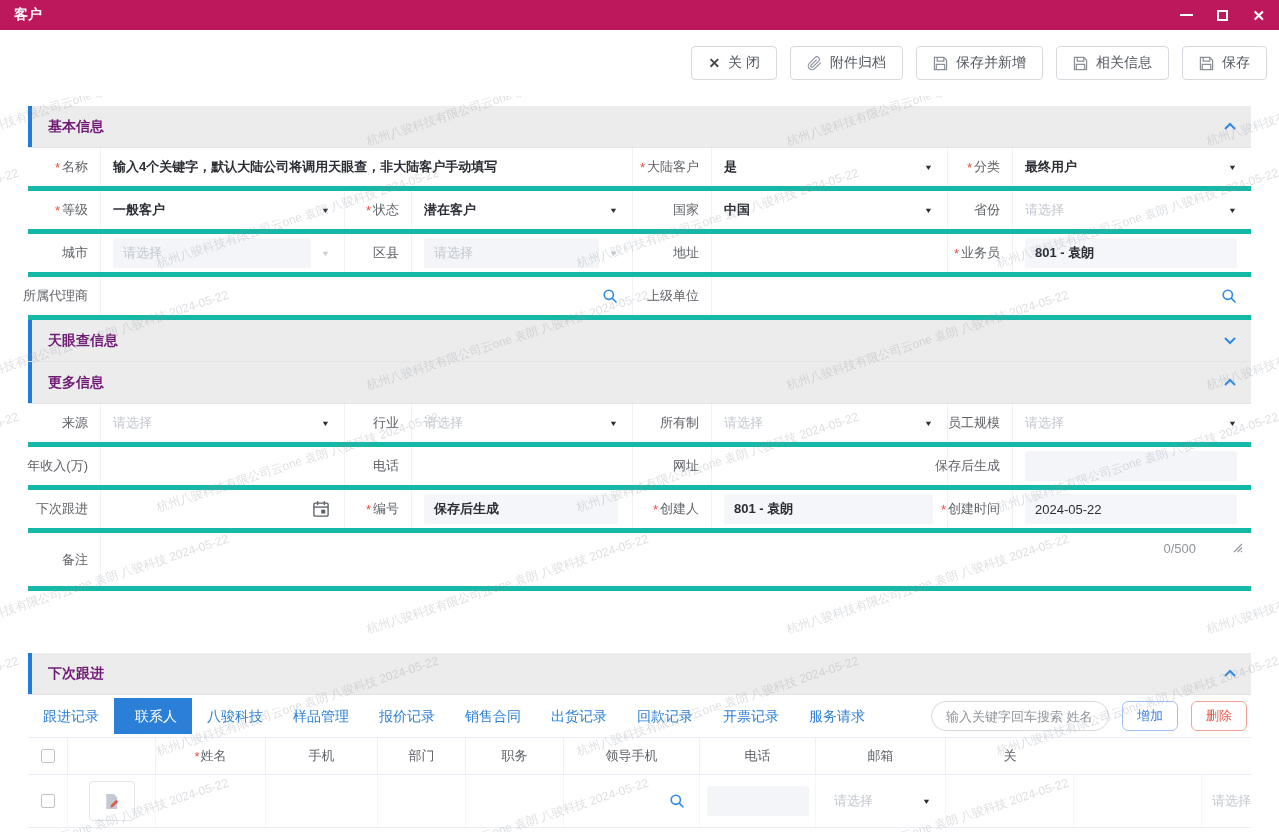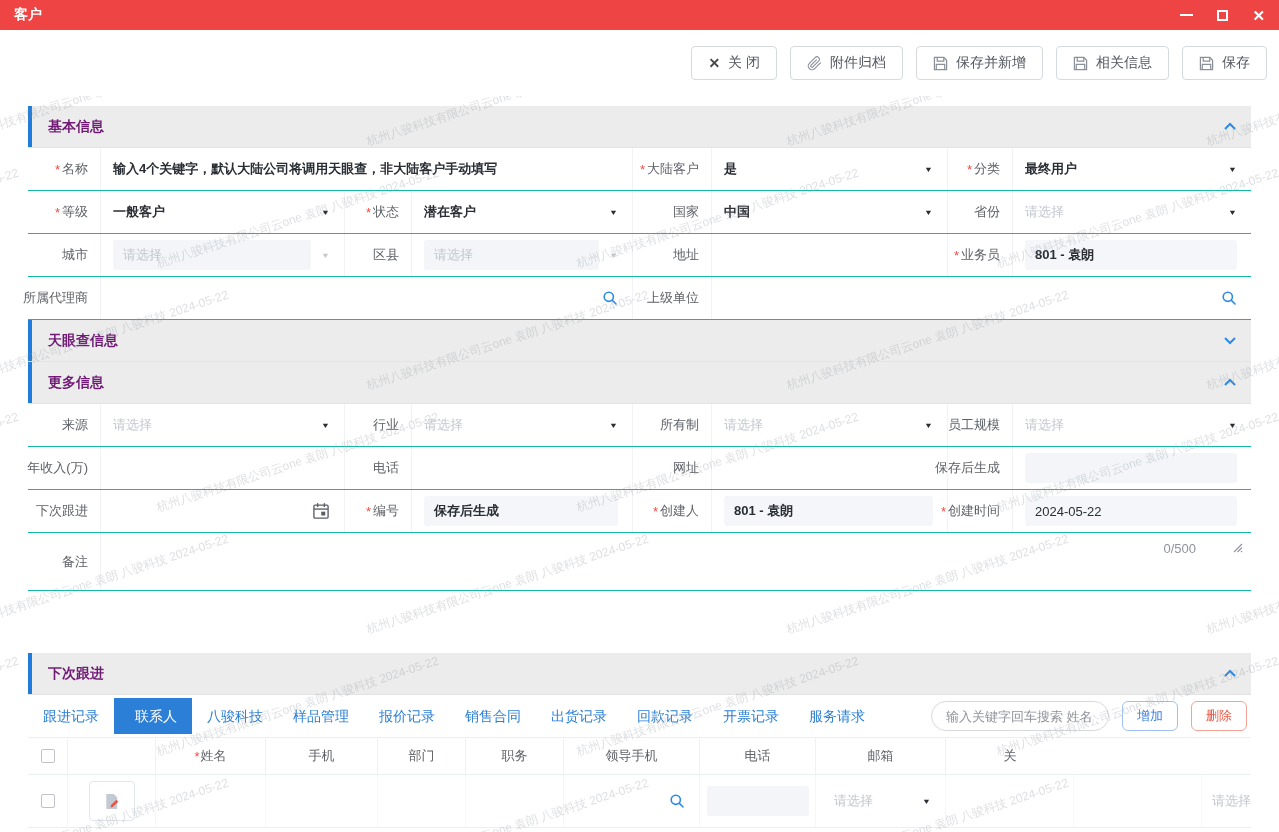--- a/index.html
+++ b/index.html
@@ -1,40 +1,40 @@
 <!DOCTYPE html>
 <html><head>
 <meta charset="utf-8">
 <style>
   * { box-sizing: border-box; }
   body { margin:0; font-family:"Liberation Sans", sans-serif; background:#fff; }
   .app { position:relative; width:1279px; height:832px; background:#fff; overflow:hidden; font-size:13px; color:#303133; }
 
   
-  .titlebar { position:absolute; top:0; left:0; right:0; height:30px; background:#ef4444; display:flex; align-items:center; padding:12px 14px; z-index:10; }
+  .titlebar { position:absolute; top:0; left:0; right:0; height:30px; background:#be185d; display:flex; align-items:center; padding:12px 14px; z-index:10; }
   .title { color:#fff; font-weight:bold; font-size:14px; }
   .win-controls { margin-left:auto; display:flex; align-items:center; gap:24px; }
   .wc-min { width:13px; height:2px; background:#fff; }
   .wc-max { width:11px; height:11px; border:2px solid #fff; }
   .wc-close { color:#fff; font-size:15px; font-weight:bold; line-height:1; }
 
   
   .toolbar { position:absolute; top:46px; right:12px; display:flex; gap:13px; z-index:2; }
   .tbtn { display:flex; align-items:center; gap:8px; height:34px; padding:0 16px; border:1px solid #D6D9DE; border-radius:4px; background:#fff; font-size:14px; color:#52575E; cursor:pointer; }
   .xglyph { font-size:14px; font-weight:bold; color:#44474C; line-height:1; }
 
   
   .form-wrap { position:absolute; left:28px; top:106px; width:1223px; }
   .rel-wrap { position:absolute; left:28px; top:653px; width:1223px; }
   .sec-hdr { height:42px; background:#ECECEC; display:flex; align-items:center; position:relative; padding:0 14px 0 12px; border-bottom:1px solid #E3E3E3; }
   .accent { position:absolute; left:0; top:0; bottom:0; width:4px; background:#1F7CD9; }
   .sec-title { font-weight:bold; font-size:14px; color:#701a75; margin-left:8px; }
   .sec-chevron { margin-left:auto; display:flex; cursor:pointer; }
 
-  .frow { display:grid; grid-template-columns:73px 244px 67px 221px 79px 236px 65px 238px; height:43px; border-bottom:1px solid #14b8a6; background:#fff; }
+  .frow { display:grid; grid-template-columns:73px 244px 67px 221px 79px 236px 65px 238px; height:43px; border-bottom:5px solid #14b8a6; background:#fff; }
   .frow.tall { height:52px; }
   .frow.remark { height:58px; }
   .cell { display:flex; align-items:center; }
   .lab { justify-content:flex-end; padding-right:12px; color:#5E6166; border-right:1px solid #F1F2F5; white-space:nowrap; }
   .lab.req::before { content:"*"; color:#F34B3F; margin-right:2px; }
   .fld { padding-left:12px; padding-right:14px; border-right:1px solid #F1F2F5; }
   .fld.nb, .frow > .cell:last-child { border-right:none;gap:30px; }
   .val { font-weight:600; color:#2A2D33; white-space:nowrap; }
   .ph { color:#C2C7CE; white-space:nowrap; }
   .caret { margin-left:auto; font-size:9px; color:#2A2D33; transform:scaleY(.85); }

